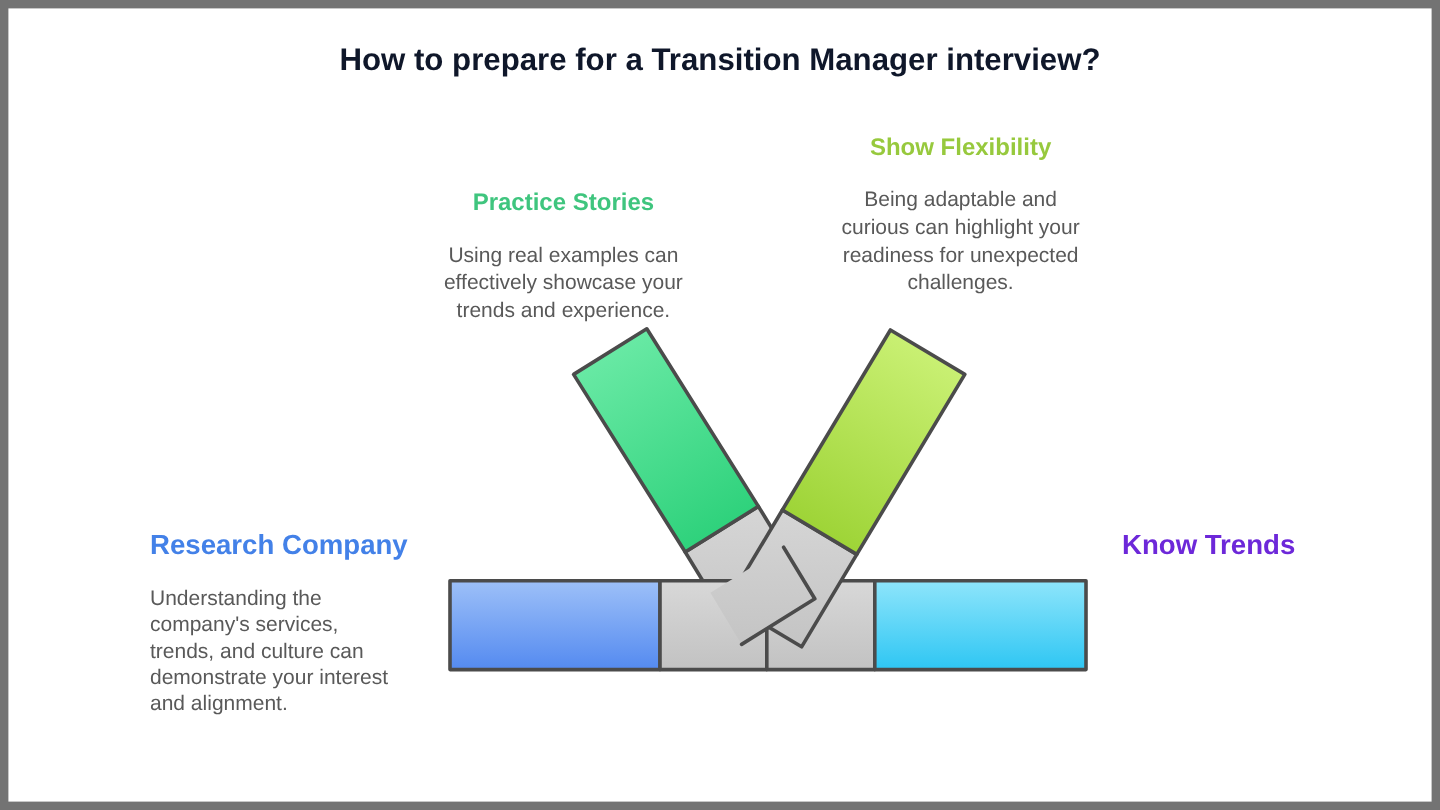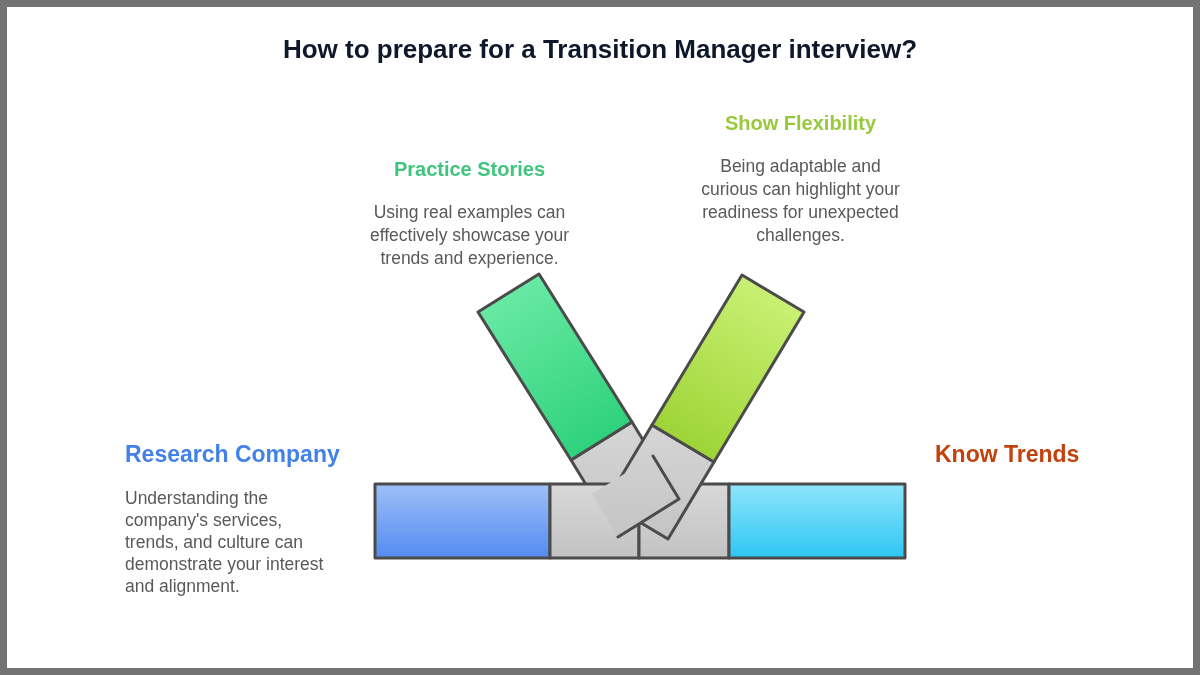--- a/index.html
+++ b/index.html
@@ -95,14 +95,14 @@
   <h2 style="color: rgb(151, 201, 61);">Show Flexibility</h2>
   <p><span class="body-inner tc">Being adaptable and curious can highlight your readiness for unexpected challenges.</span></p>
 </div>
 
 <div id="research-block" class="block blk-bottom tr">
   <h2 style="color: rgb(67, 129, 232);">Research Company</h2>
   <p><span class="body-inner tr">Understanding the company's services, trends, and culture can demonstrate your interest and alignment.</span></p>
 </div>
 
 <div id="trends-block" class="block blk-bottom tl">
-  <h2 style="color: #c2410c;">Know Trends</h2>
+  <h2 style="color: #6d28d9;">Know Trends</h2>
 </div>
 
 </body></html>

